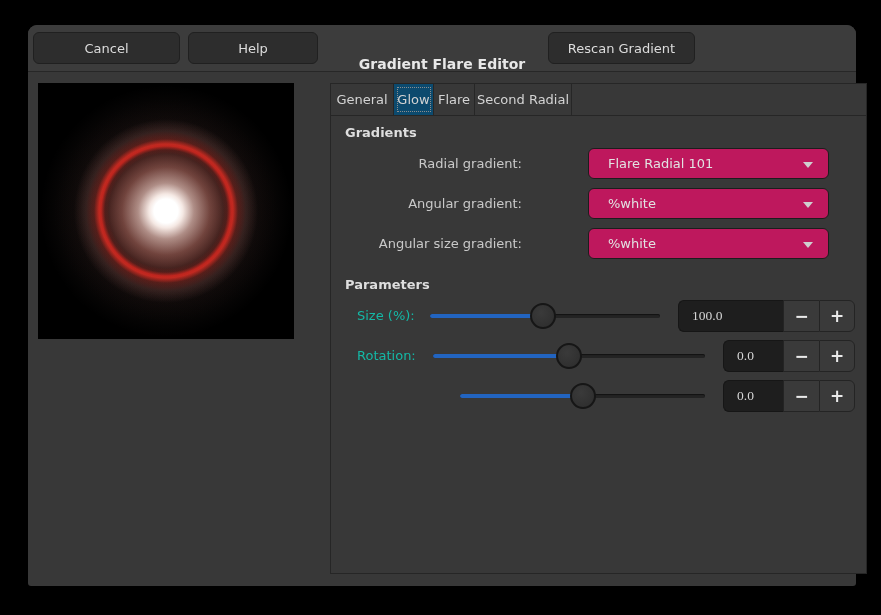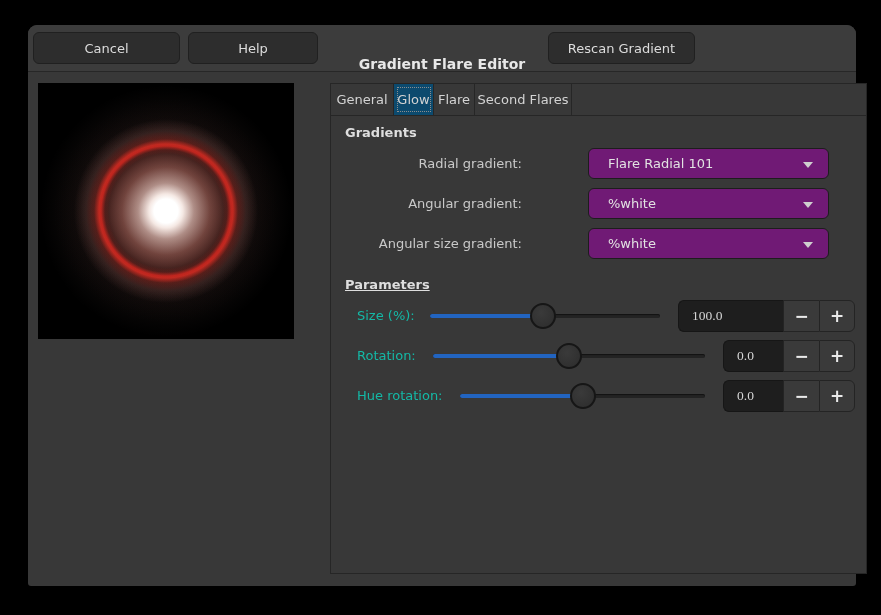--- a/index.html
+++ b/index.html
@@ -63,31 +63,31 @@
   }
   .tab.general{width:63px;}
   .tab.glow{width:40px;background:#0c4a6e;outline:1px dotted #8d8d8d;outline-offset:-4px;}
   .tab.rays{width:41px;}
   .tab.second{width:97px;}
   .nb-body{position:absolute;left:0;top:31px;right:0;bottom:0;}
   .heading{
     position:absolute;left:14px;color:#dedede;font-size:13px;font-weight:bold;
   }
   .h-gradients{top:10px;}
-  .h-parameters{top:162px;text-decoration:underline;}
+  .h-parameters{top:162px;}
   
   .grow{position:absolute;left:0;right:0;height:31px;}
   .grow.r1{top:33px;} .grow.r2{top:73px;} .grow.r3{top:113px;}
   .glabel{
     position:absolute;left:14px;width:177px;height:31px;line-height:31px;
     text-align:right;color:#c9c9c9;font-size:13px;
   }
   .combo{
     position:absolute;left:257px;width:241px;height:31px;box-sizing:border-box;
-    background:#701a75;border:1px solid #1d1d1d;border-radius:6px;
+    background:#be185d;border:1px solid #1d1d1d;border-radius:6px;
     display:flex;align-items:center;color:#e2e2e2;font-size:13px;
     padding-left:19px;cursor:default;
   }
   .combo-arrow{
     position:absolute;right:15px;top:13px;width:0;height:0;
     border-left:5px solid transparent;border-right:5px solid transparent;
     border-top:6px solid #cfcfcf;
   }
   
   .prow{position:absolute;left:0;right:0;height:32px;}
@@ -146,21 +146,21 @@
 
   <div class="preview">
     <div class="flare"></div>
   </div>
 
   <div class="notebook">
     <div class="nb-header">
       <div class="tab general">General</div>
       <div class="tab glow">Glow</div>
       <div class="tab rays">Flare</div>
-      <div class="tab second">Second Flares</div>
+      <div class="tab second">Second Radial</div>
     </div>
 
     <div class="nb-body">
 
       <div class="heading h-gradients">Gradients</div>
 
       <div class="grow r1">
         <div class="glabel">Radial gradient:</div>
         <div class="combo">
           <span>Flare Radial 101</span>
@@ -204,21 +204,20 @@
           <div class="track"></div>
           <div class="track-fill"></div>
           <div class="knob"></div>
         </div>
         <input class="spin-entry" value="0.0" style="">
         <div class="spin-btn spin-minus">−</div>
         <div class="spin-btn spin-plus">+</div>
       </div>
 
       <div class="prow r3">
-        <div class="plabel">Hue rotation:</div>
         <div class="slider" style="--fill: 50%;">
           <div class="track"></div>
           <div class="track-fill"></div>
           <div class="knob"></div>
         </div>
         <input class="spin-entry" value="0.0" style="">
         <div class="spin-btn spin-minus">−</div>
         <div class="spin-btn spin-plus">+</div>
       </div>
 

